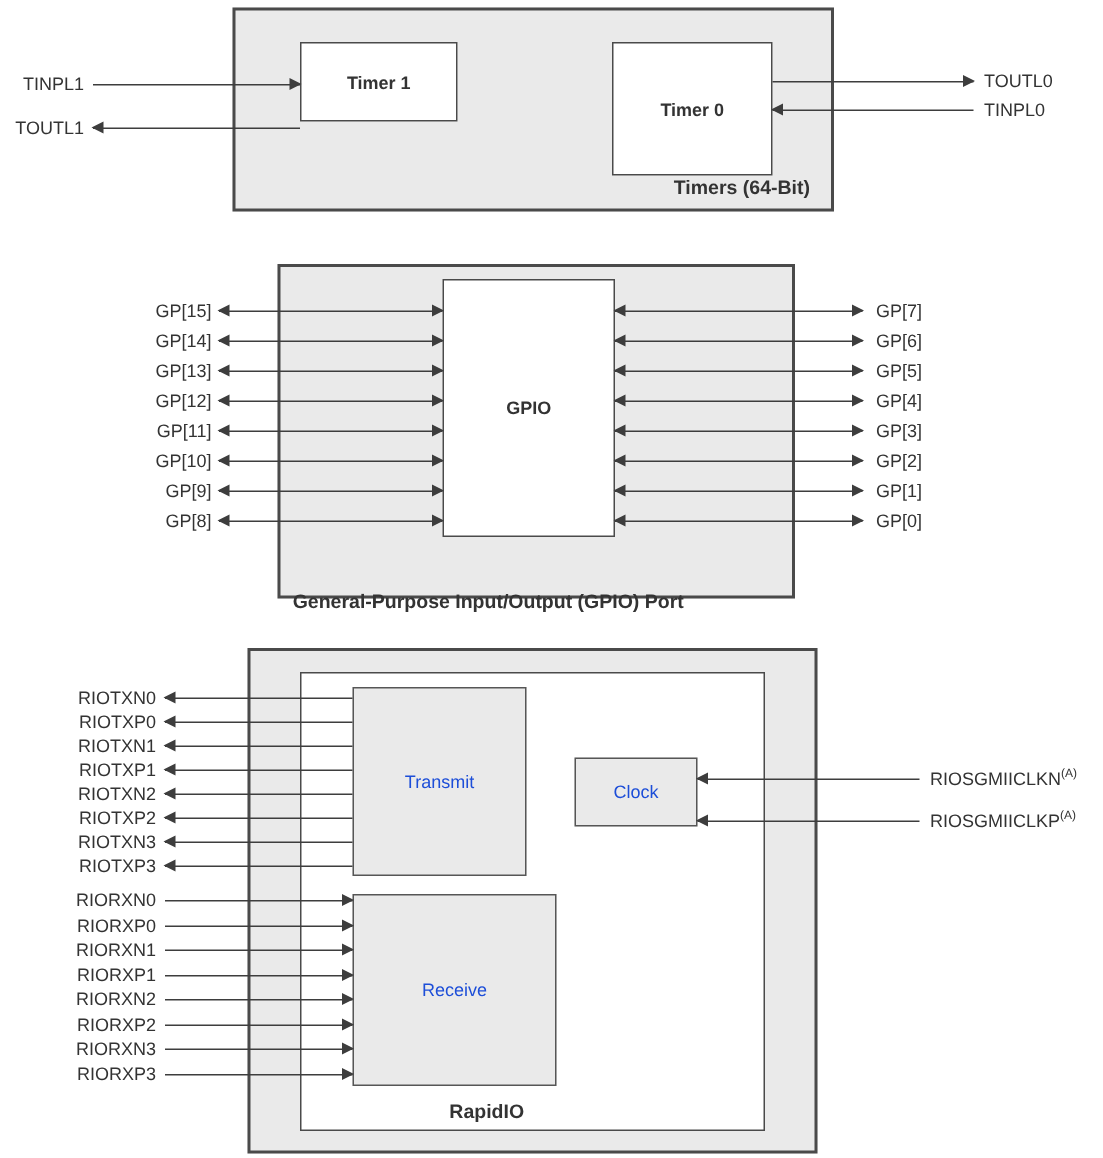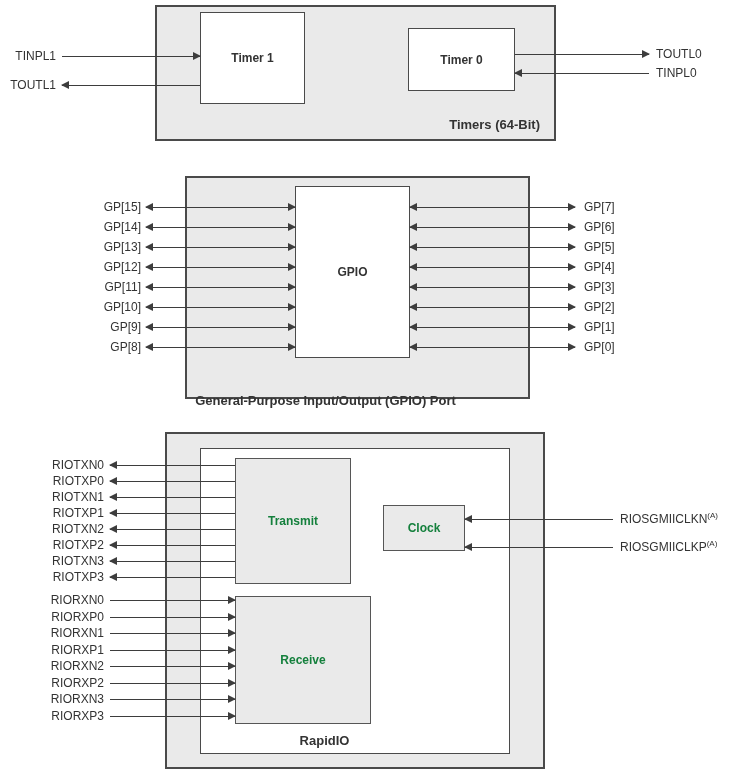--- a/index.html
+++ b/index.html
@@ -6,21 +6,21 @@
   html,body { background:#ffffff; }
   body { font-family:"Liberation Sans", sans-serif; }
   .canvas { position:relative; width:735px; height:772px; background:#ffffff; overflow:hidden; color:#333333; }
 
   .blk { position:absolute; background:#eaeaea; border:2px solid #4a4a4a; }
   .whitebox { position:absolute; background:#ffffff; border:1.5px solid #4a4a4a;
               display:flex; align-items:center; justify-content:center;
               font-weight:bold; font-size:12px; color:#333333; }
   .subbox { position:absolute; background:#eaeaea; border:1px solid #565656;
             display:flex; align-items:center; justify-content:center;
-            font-weight:bold; font-size:12px; color:#15803d; }
+            font-weight:normal; font-size:12px; color:#1d4ed8; }
 
   .lbl { position:absolute; font-weight:normal; font-size:12px; line-height:15px;
          color:#333333; white-space:nowrap; }
   .ttl { position:absolute; font-weight:bold; font-size:13px; line-height:15px;
          color:#333333; white-space:nowrap; }
   .ttl.ctr { text-align:center; white-space:normal; }
 
   .wire { position:absolute; height:0; border-top:1.5px solid #3d3d3d; }
   .wire.ah-l::before { content:""; position:absolute; left:-1px; top:-4.75px;
       width:0; height:0;
@@ -32,24 +32,24 @@
       border-left:8px solid #3d3d3d; }
 
   sup { font-size:8px; line-height:0; vertical-align:super; }
 </style>
 </head>
 <body>
 
 <div class="canvas">
 
   <div class="blk" style="left:155px;top:5px;width:401px;height:136px"></div>
-  <div class="whitebox" style="left:200px;top:12px;width:105px;height:92px">
+  <div class="whitebox" style="left:200px;top:28px;width:105px;height:53px">
     <span>Timer 1</span>
   </div>
-  <div class="whitebox" style="left:408px;top:28px;width:107px;height:63px">
+  <div class="whitebox" style="left:408px;top:28px;width:107px;height:89px">
     <span>Timer 0</span>
   </div>
   <div class="ttl" style="top:117px;right:195px">Timers (64-Bit)</div>
 
   <div class="lbl" style="top:49px;right:679px">TINPL1</div>
   <div class="wire ah-r" style="top:56px;left:62px;width:138px"></div>
   <div class="lbl" style="top:78px;right:679px">TOUTL1</div>
   <div class="wire ah-l" style="top:85px;left:62px;width:138px"></div>
 
   <div class="lbl" style="top:47px;left:656px">TOUTL0</div>

